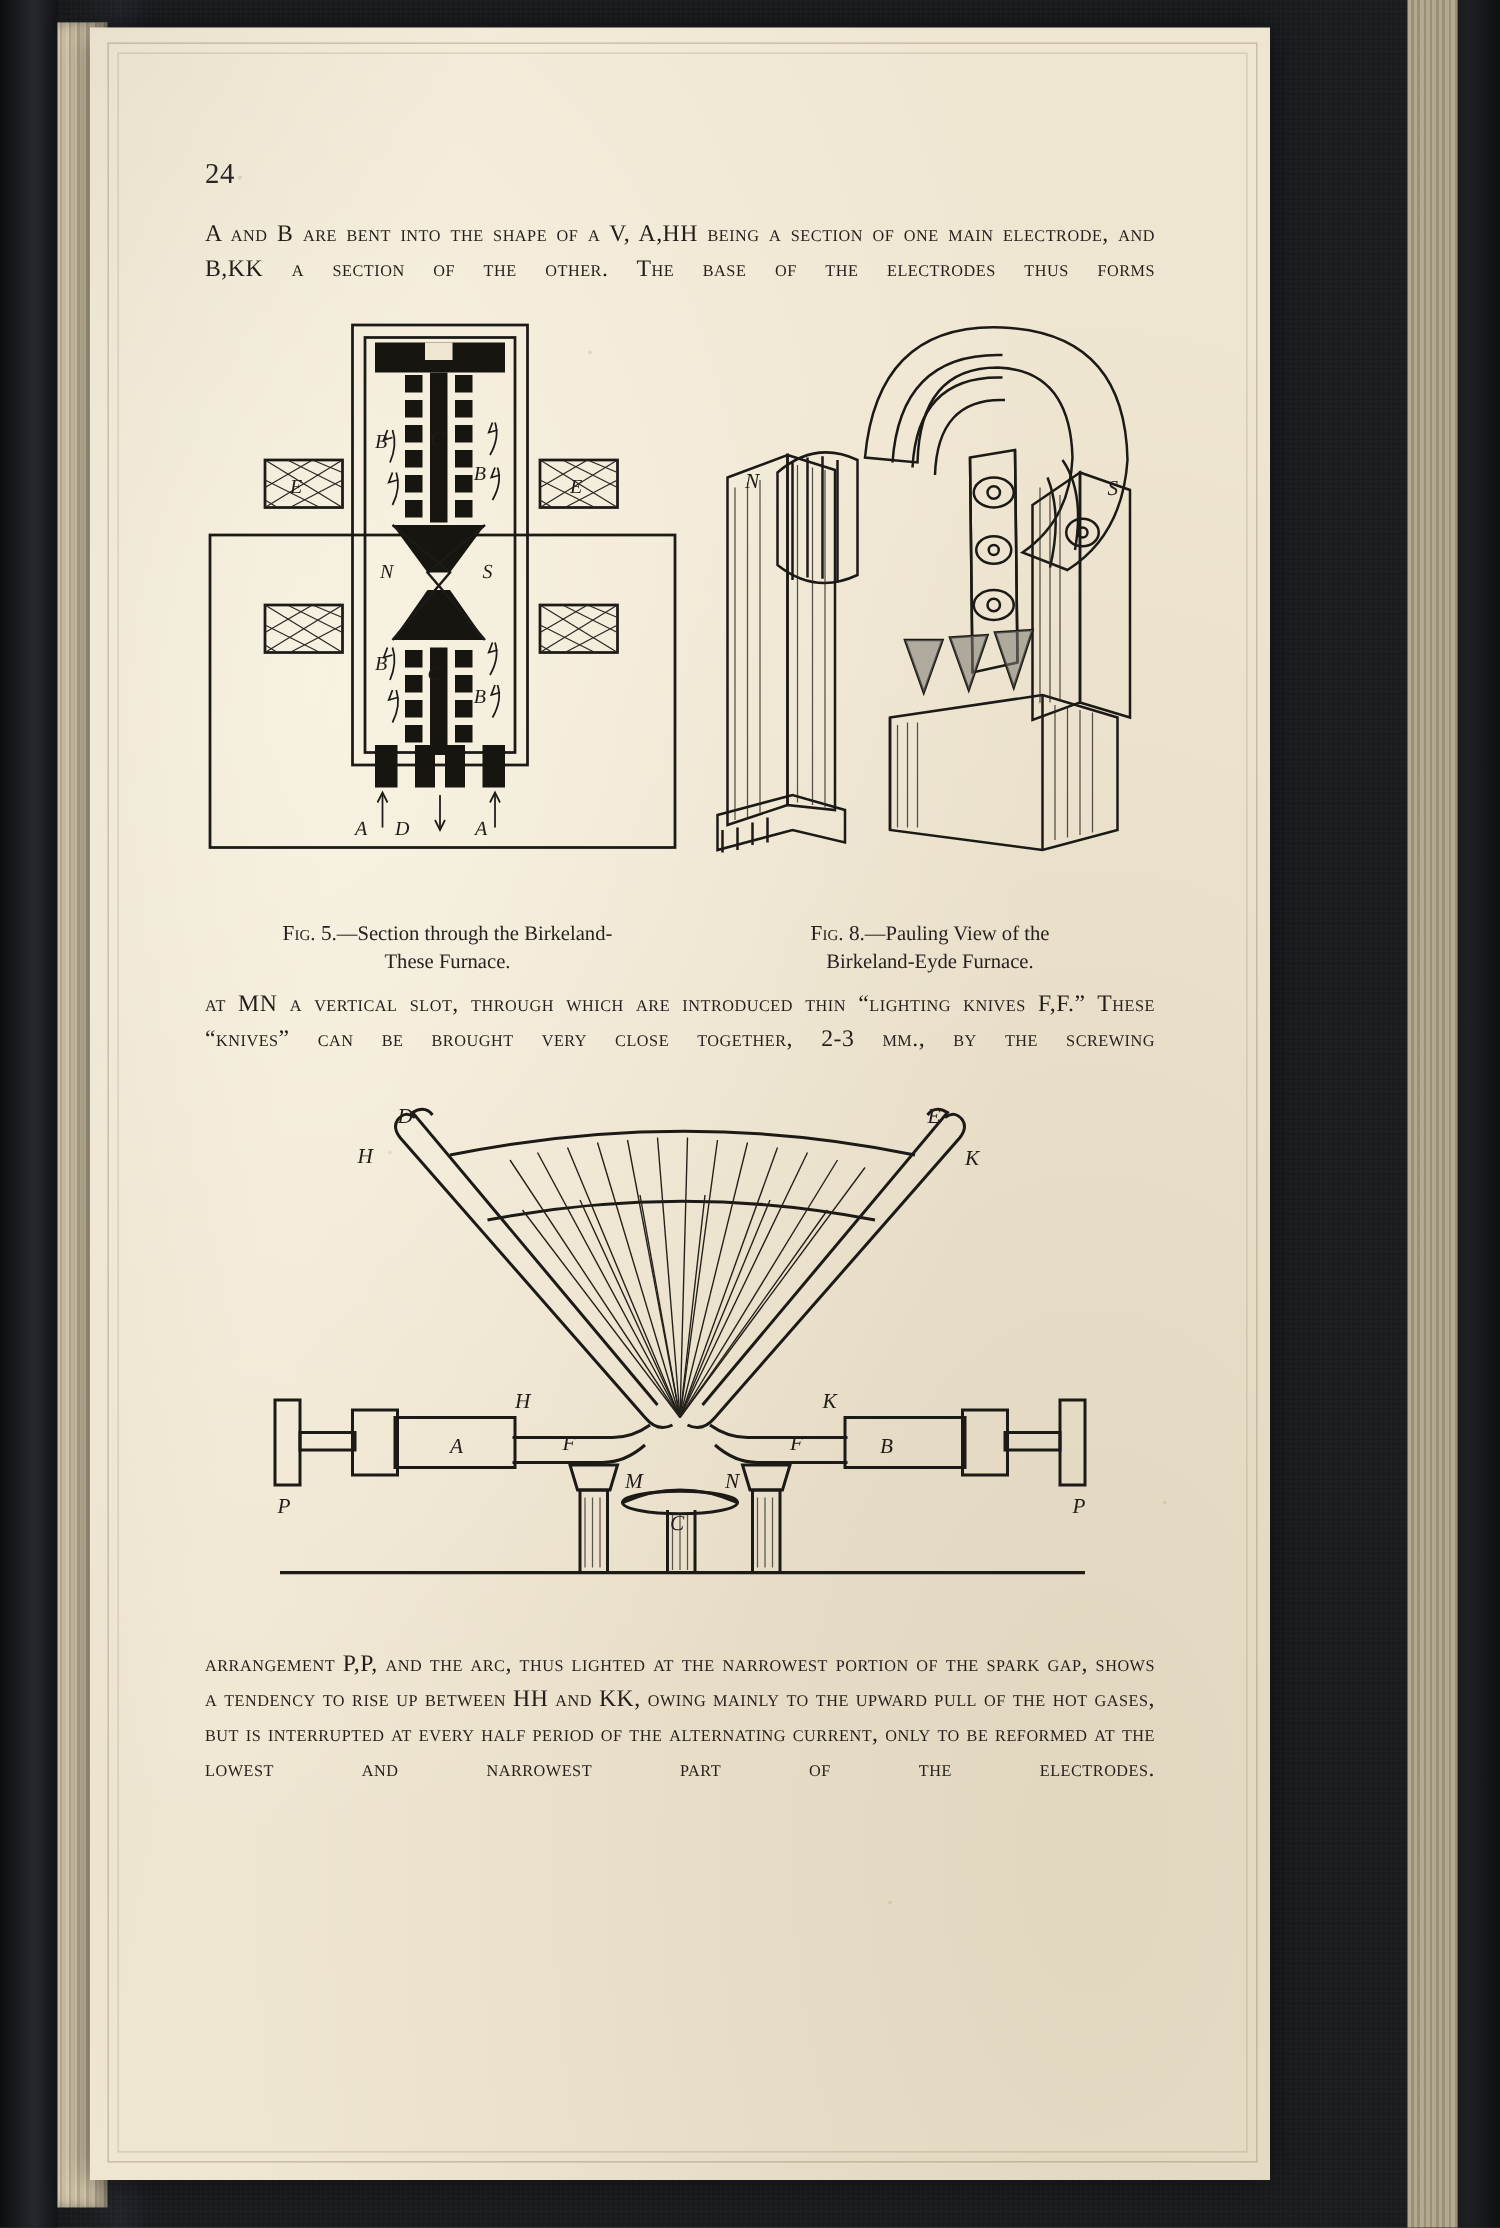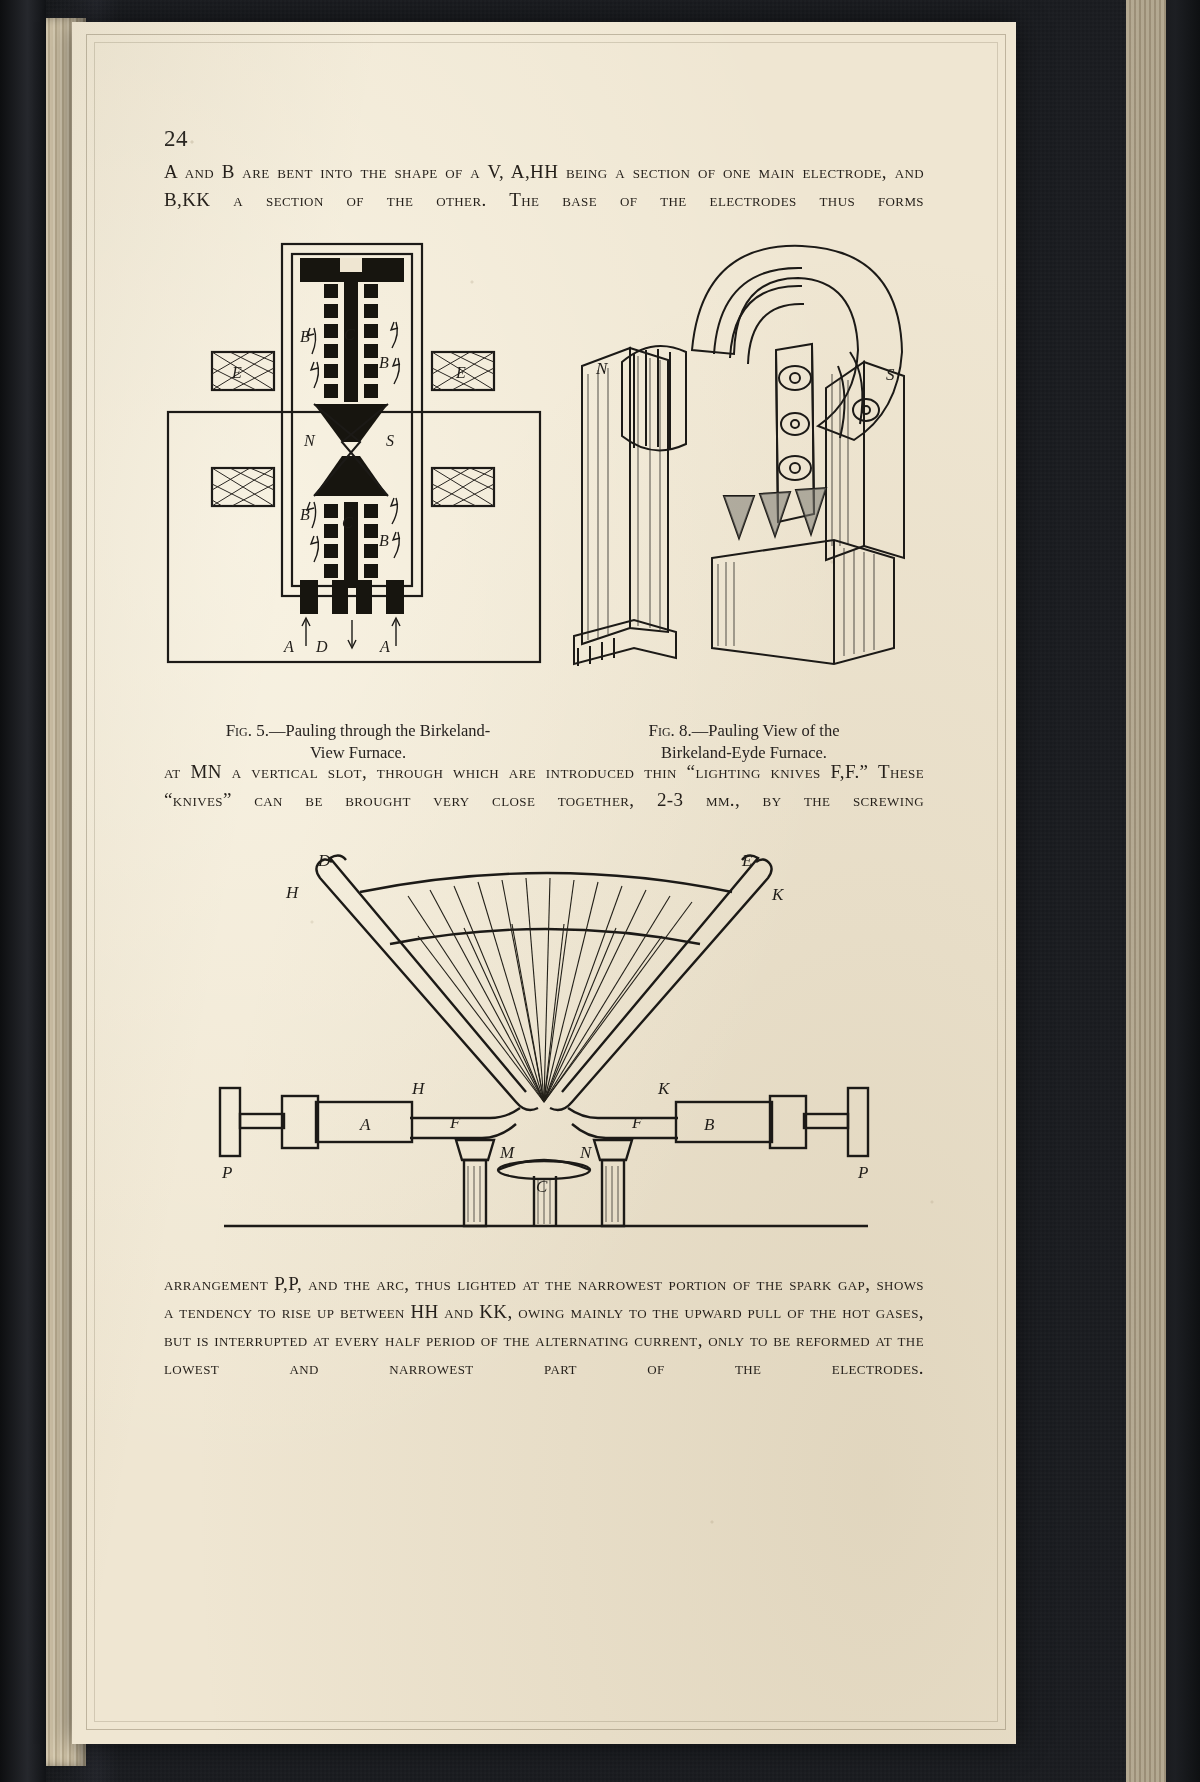--- a/index.html
+++ b/index.html
@@ -55,21 +55,21 @@
   .content{position:absolute;left:92px;top:96px;width:760px;color:#22201c;}
 
   
   .hdr{position:relative;height:40px;}
   .folio{position:absolute;left:0;top:8px;font-size:23px;letter-spacing:.5px;color:#2a2722;}
   .run-title{position:absolute;left:0;right:0;top:4px;text-align:center;
              font-style:italic;font-size:26px;letter-spacing:1.2px;color:#2a2722;}
 
   
   p.body{font-size:19.5px;line-height:1.42;text-align:justify;margin:0 0 0 0;color:#241f1a;}
-  p.body.j{text-align-last:justify;}
+  p.body.j{text-align-last:justify;margin-top:16px;}
   .sc{font-variant:small-caps;font-size:19px;letter-spacing:.4px;}
 
   
   .cap{font-size:16.5px;text-align:center;line-height:1.3;color:#262220;}
   .cap .fg{font-variant:small-caps;font-size:17px;}
 
   
   .figrow{position:relative;height:530px;margin-top:14px;}
   .fig5{position:absolute;left:0;top:0;width:392px;height:480px;}
   .fig6{position:absolute;left:400px;top:0;width:360px;height:470px;}
@@ -254,22 +254,22 @@
               <text x="140" y="218">N</text>
               <text x="222" y="218">S</text>
               <text x="120" y="424">A</text>
               <text x="152" y="424">D</text>
               <text x="216" y="424">A</text>
             </g>
           </svg>
         </div>
 
         <div class="cap cap5">
-          <span class="fg">Fig. 5.</span><span>—Pauling through the Birkeland-</span><br>
-          <span>View Furnace.</span>
+          <span class="fg">Fig. 5.</span><span>—Section through the Birkeland-</span><br>
+          <span>These Furnace.</span>
         </div>
 
         <div class="fig6">
           <svg viewBox="0 0 360 470" width="360" height="470">
             <g fill="none" stroke="#1c1a17" stroke-width="2">
 
               <path d="M18 138 L66 120 L66 400 L18 416 Z"></path>
               <path d="M66 120 L104 132 L104 404 L66 400 Z"></path>
               <path d="M10 408 L70 392 L112 404 L112 430 L70 420 L10 436 Z"></path>
 

